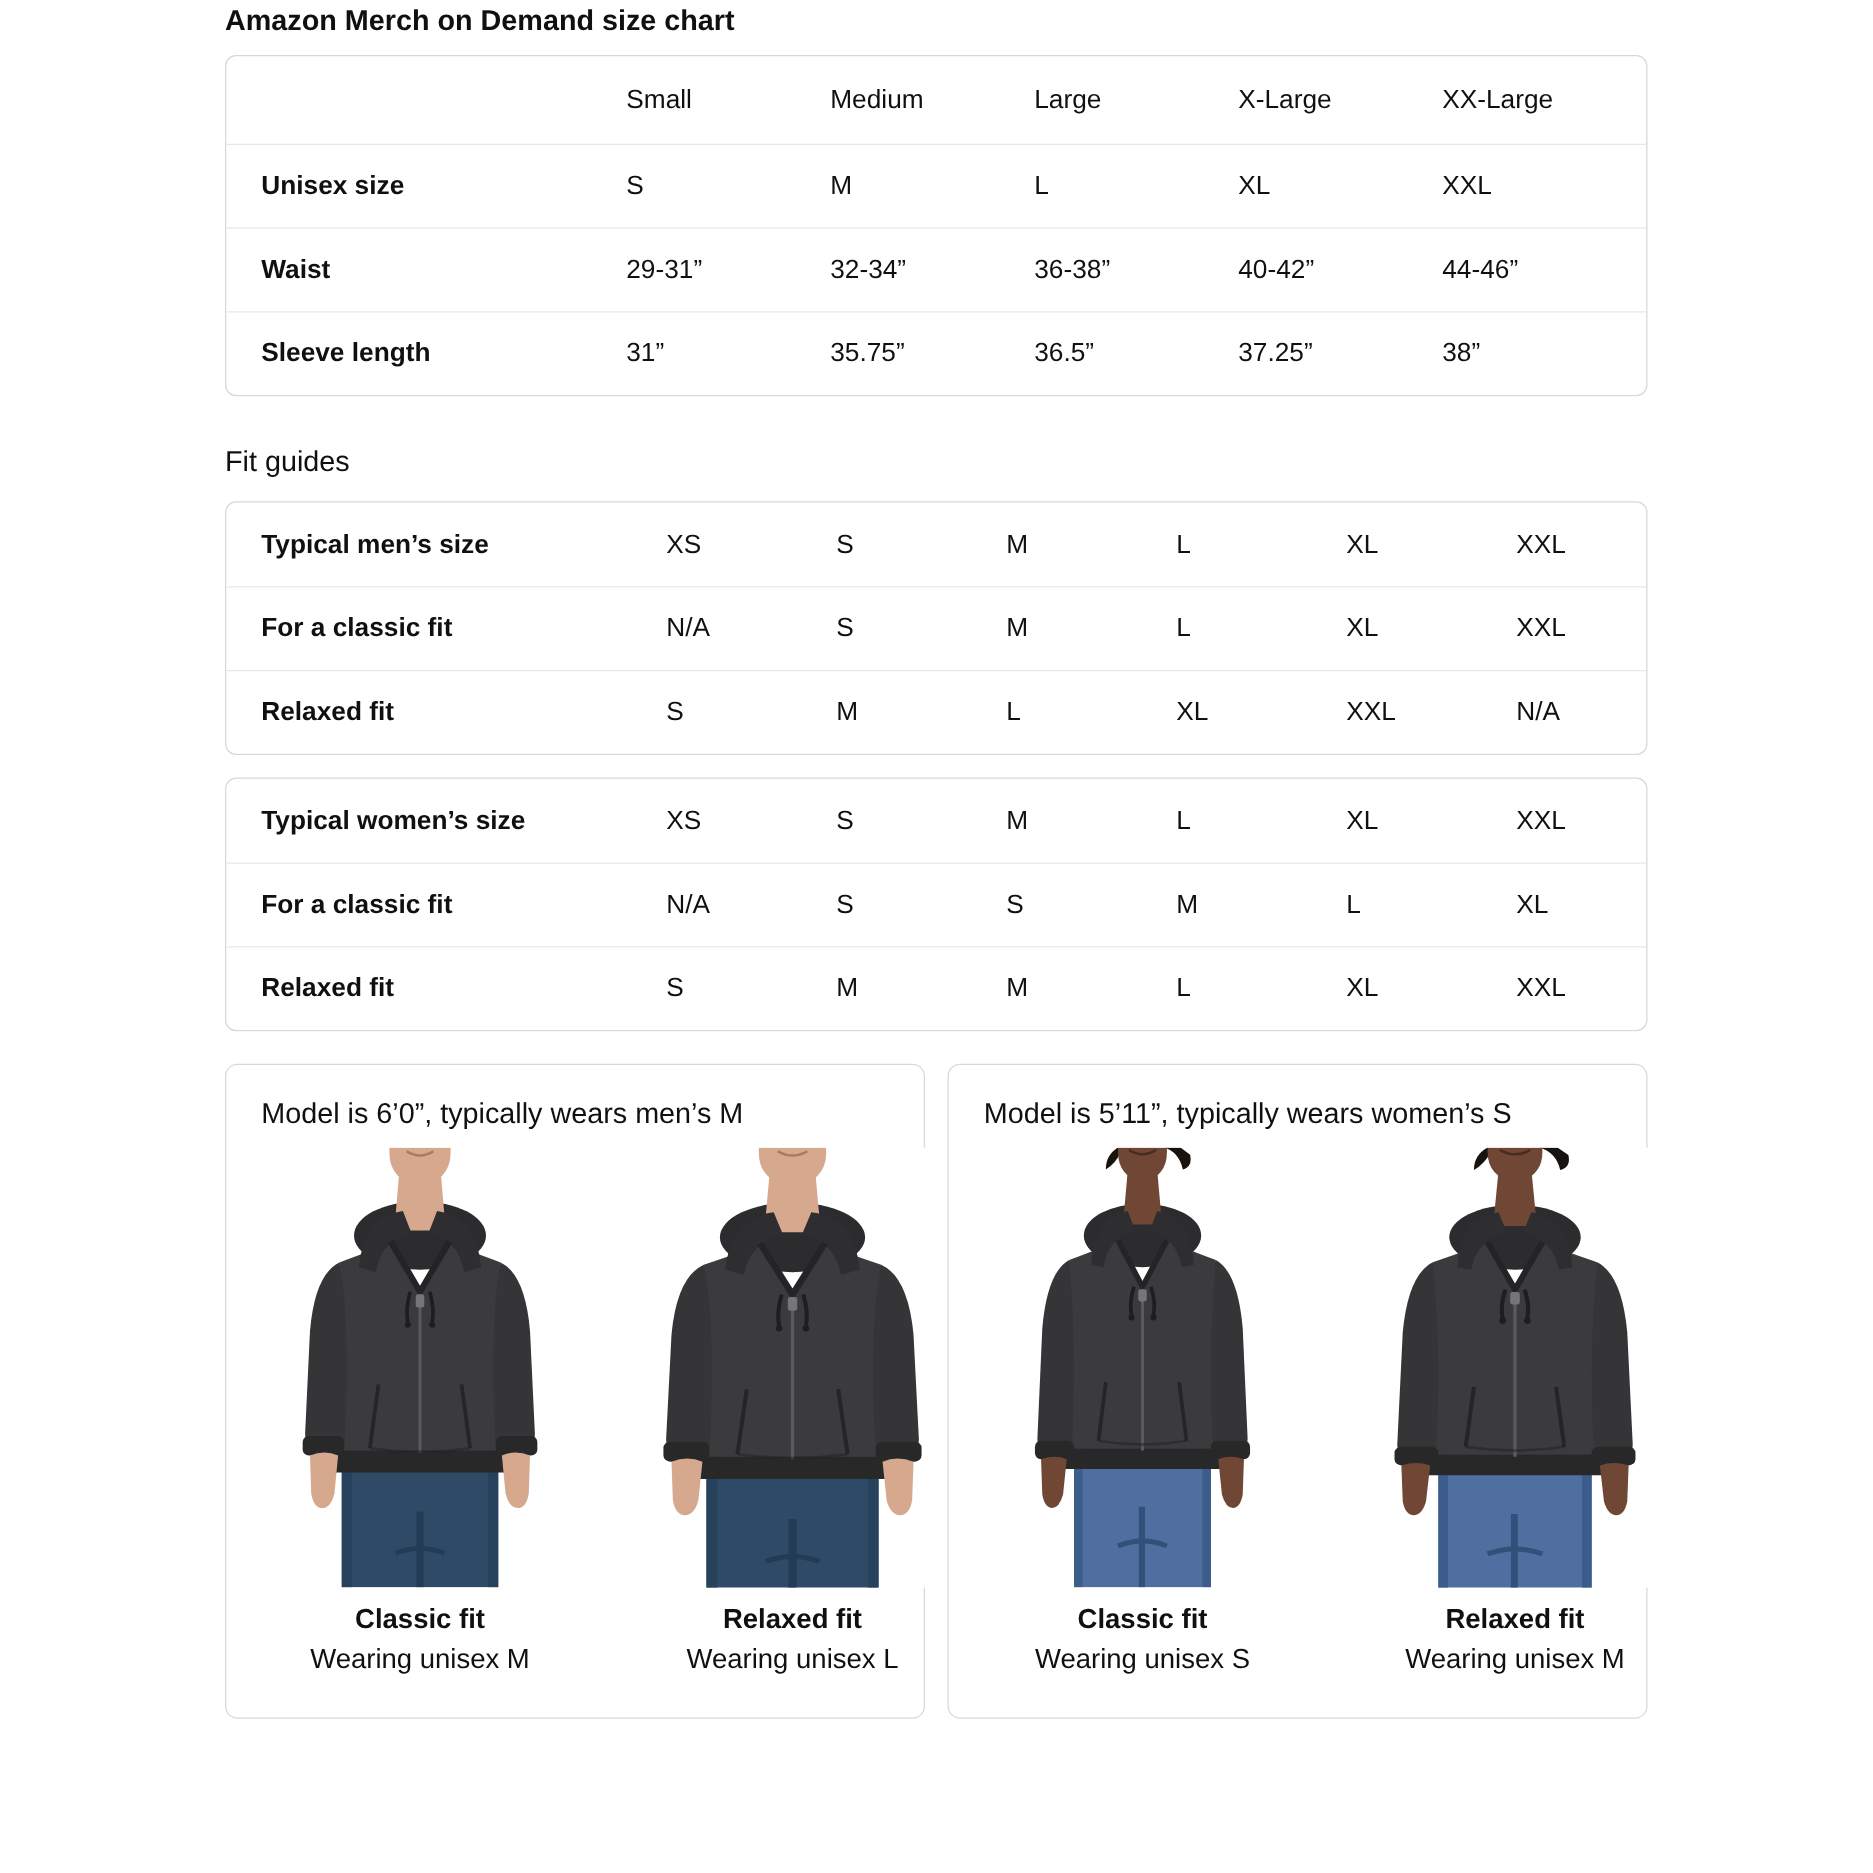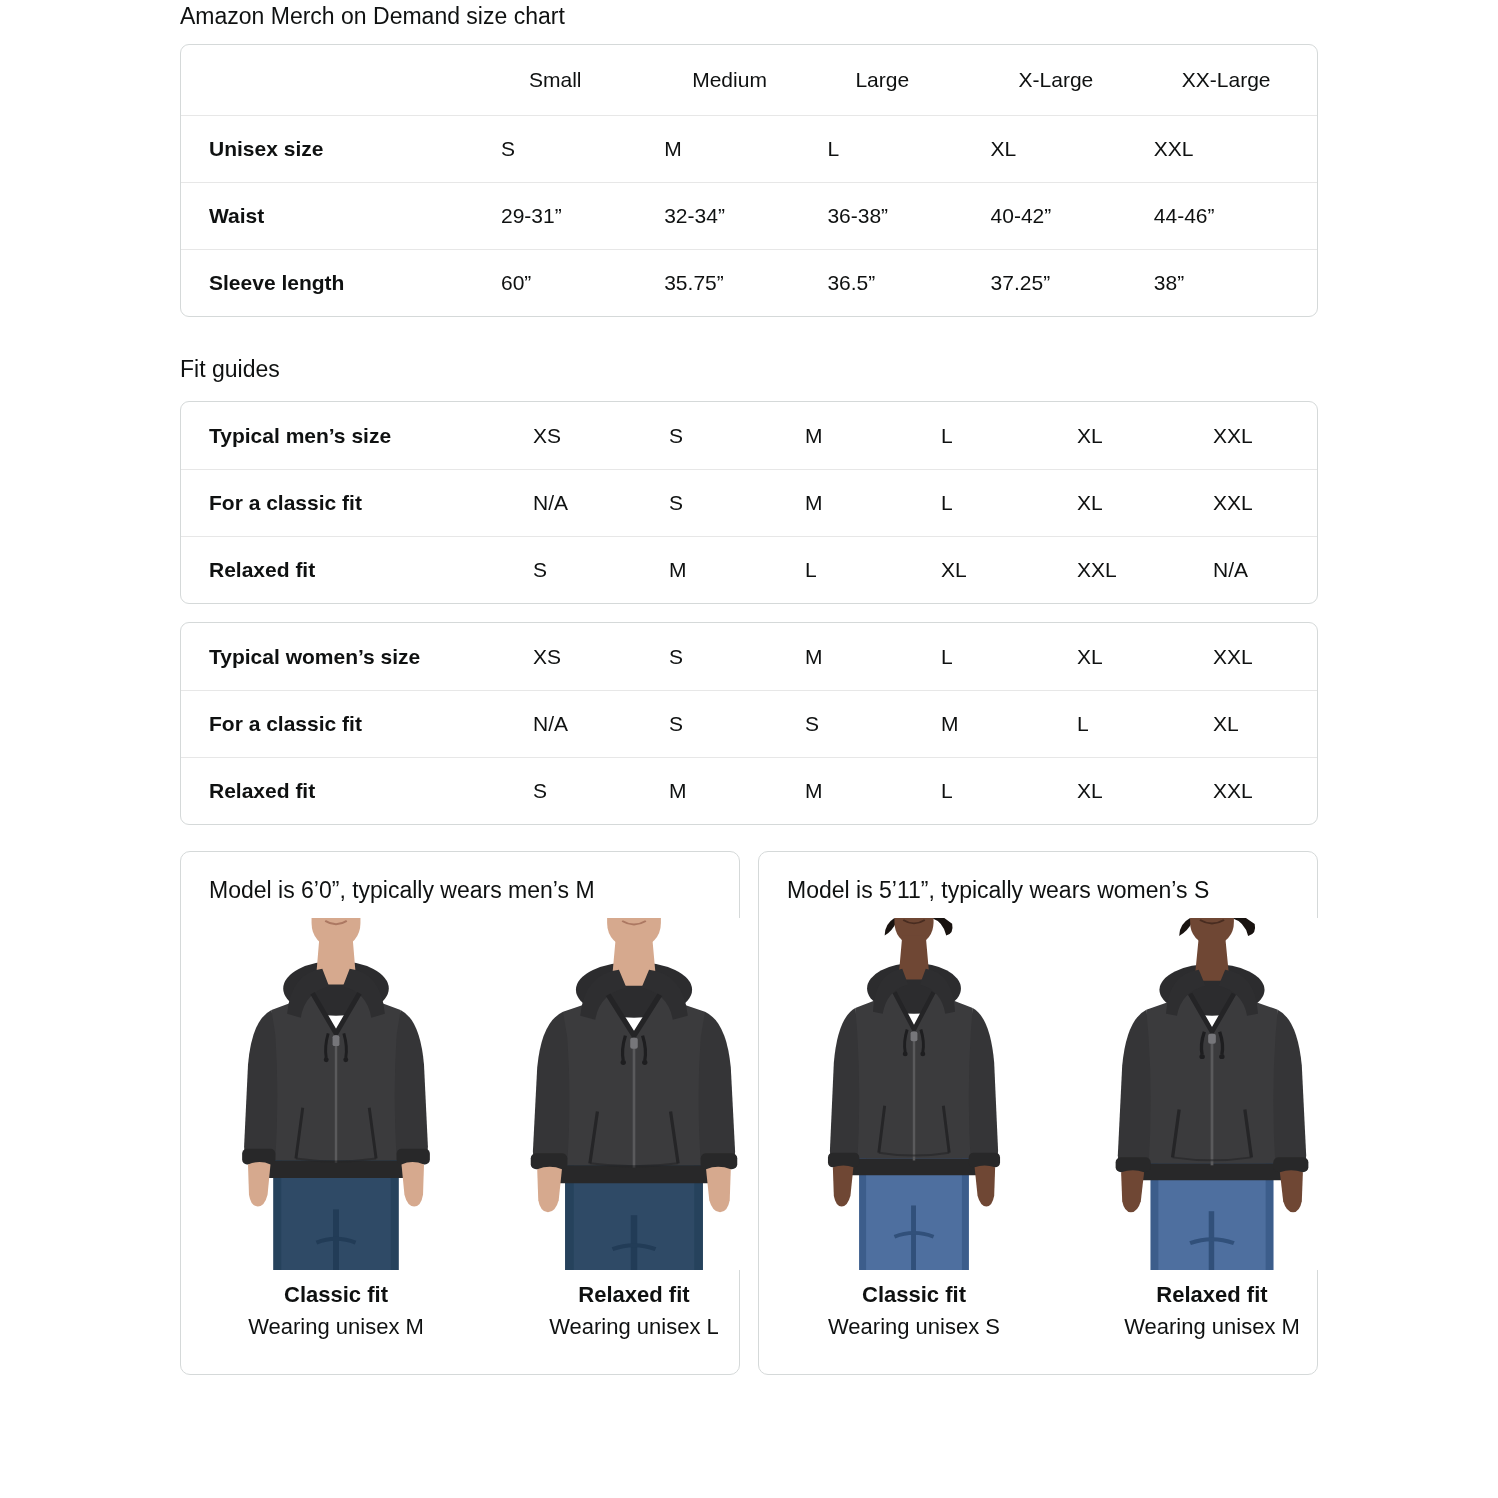--- a/index.html
+++ b/index.html
@@ -16,24 +16,24 @@
     --bg:#ffffff;
   }
   *{margin:0;padding:0;box-sizing:border-box;}
   html,body{background:var(--bg);}
   body{
     width:1498px;height:1498px;overflow:hidden;
     font-family:"Liberation Sans", sans-serif;
     color:var(--text);
   }
   .page{width:1138px;margin-left:180px;padding-top:2px;}
-  h1.page-title{font-size:23px;font-weight:400;line-height:28px;}
+  h1.page-title{font-size:23px;font-weight:700;line-height:28px;}
   .tbl{border:1px solid var(--border);border-radius:9px;margin-top:14px;background:#fff;overflow:hidden;}
   .trow{display:grid;grid-template-columns:320px repeat(5,1fr);align-items:center;height:67px;border-top:1px solid var(--separator);}
-  .trow.head{height:70px;border-top:none;gap:28px;}
+  .trow.head{height:70px;border-top:none;}
   .tbl.fit .trow{grid-template-columns:320px repeat(6,1fr);gap:32px;}
   .tbl.fit .trow:first-child{border-top:none;}
   .cell{font-size:21px;white-space:nowrap;}
   .cell.label{padding-left:28px;font-weight:700;}
   .trow.head .cell{font-size:21px;font-weight:400;}
   p.note{font-size:20px;margin-top:24px;line-height:24px;}
   h2.fit-heading{font-size:23px;font-weight:400;margin-top:38px;line-height:28px;}
   .tbl.fit{margin-top:18px;}
   .tbl.fit + .tbl.fit{}
   .cards{display:flex;gap:18px;margin-top:26px;}
@@ -170,21 +170,21 @@
     <div class="trow">
       <div class="cell label">Waist</div>
       <div class="cell">29-31”</div>
       <div class="cell">32-34”</div>
       <div class="cell">36-38”</div>
       <div class="cell">40-42”</div>
       <div class="cell">44-46”</div>
     </div>
     <div class="trow">
       <div class="cell label">Sleeve length</div>
-      <div class="cell">60”</div>
+      <div class="cell">31”</div>
       <div class="cell">35.75”</div>
       <div class="cell">36.5”</div>
       <div class="cell">37.25”</div>
       <div class="cell">38”</div>
     </div>
   </section>
 
 
   <h2 class="fit-heading">Fit guides</h2>
 

